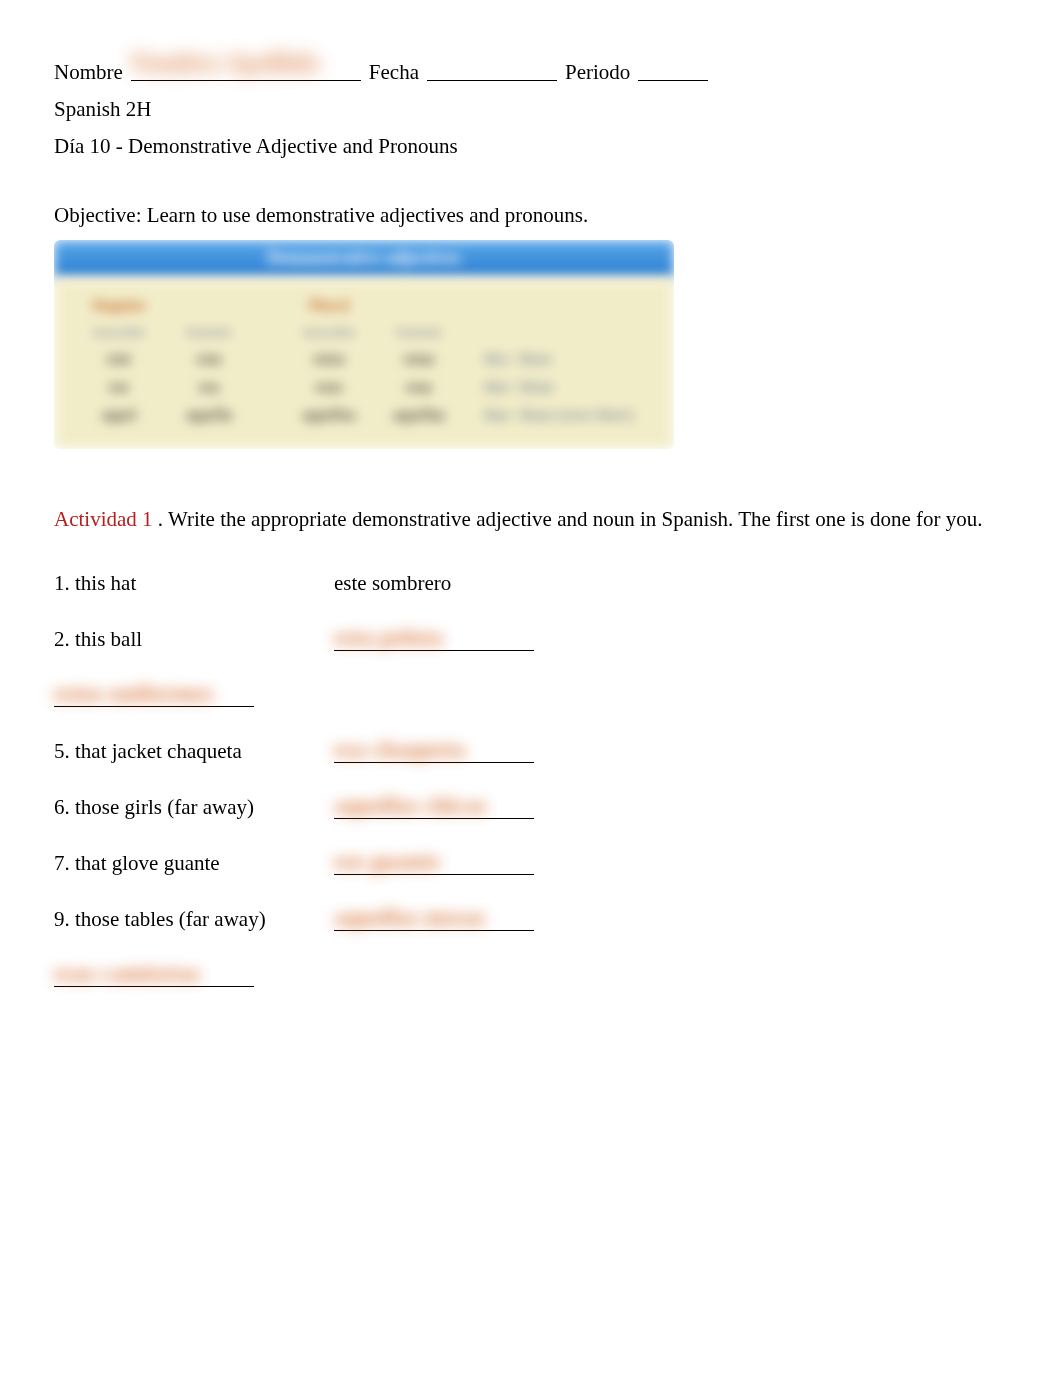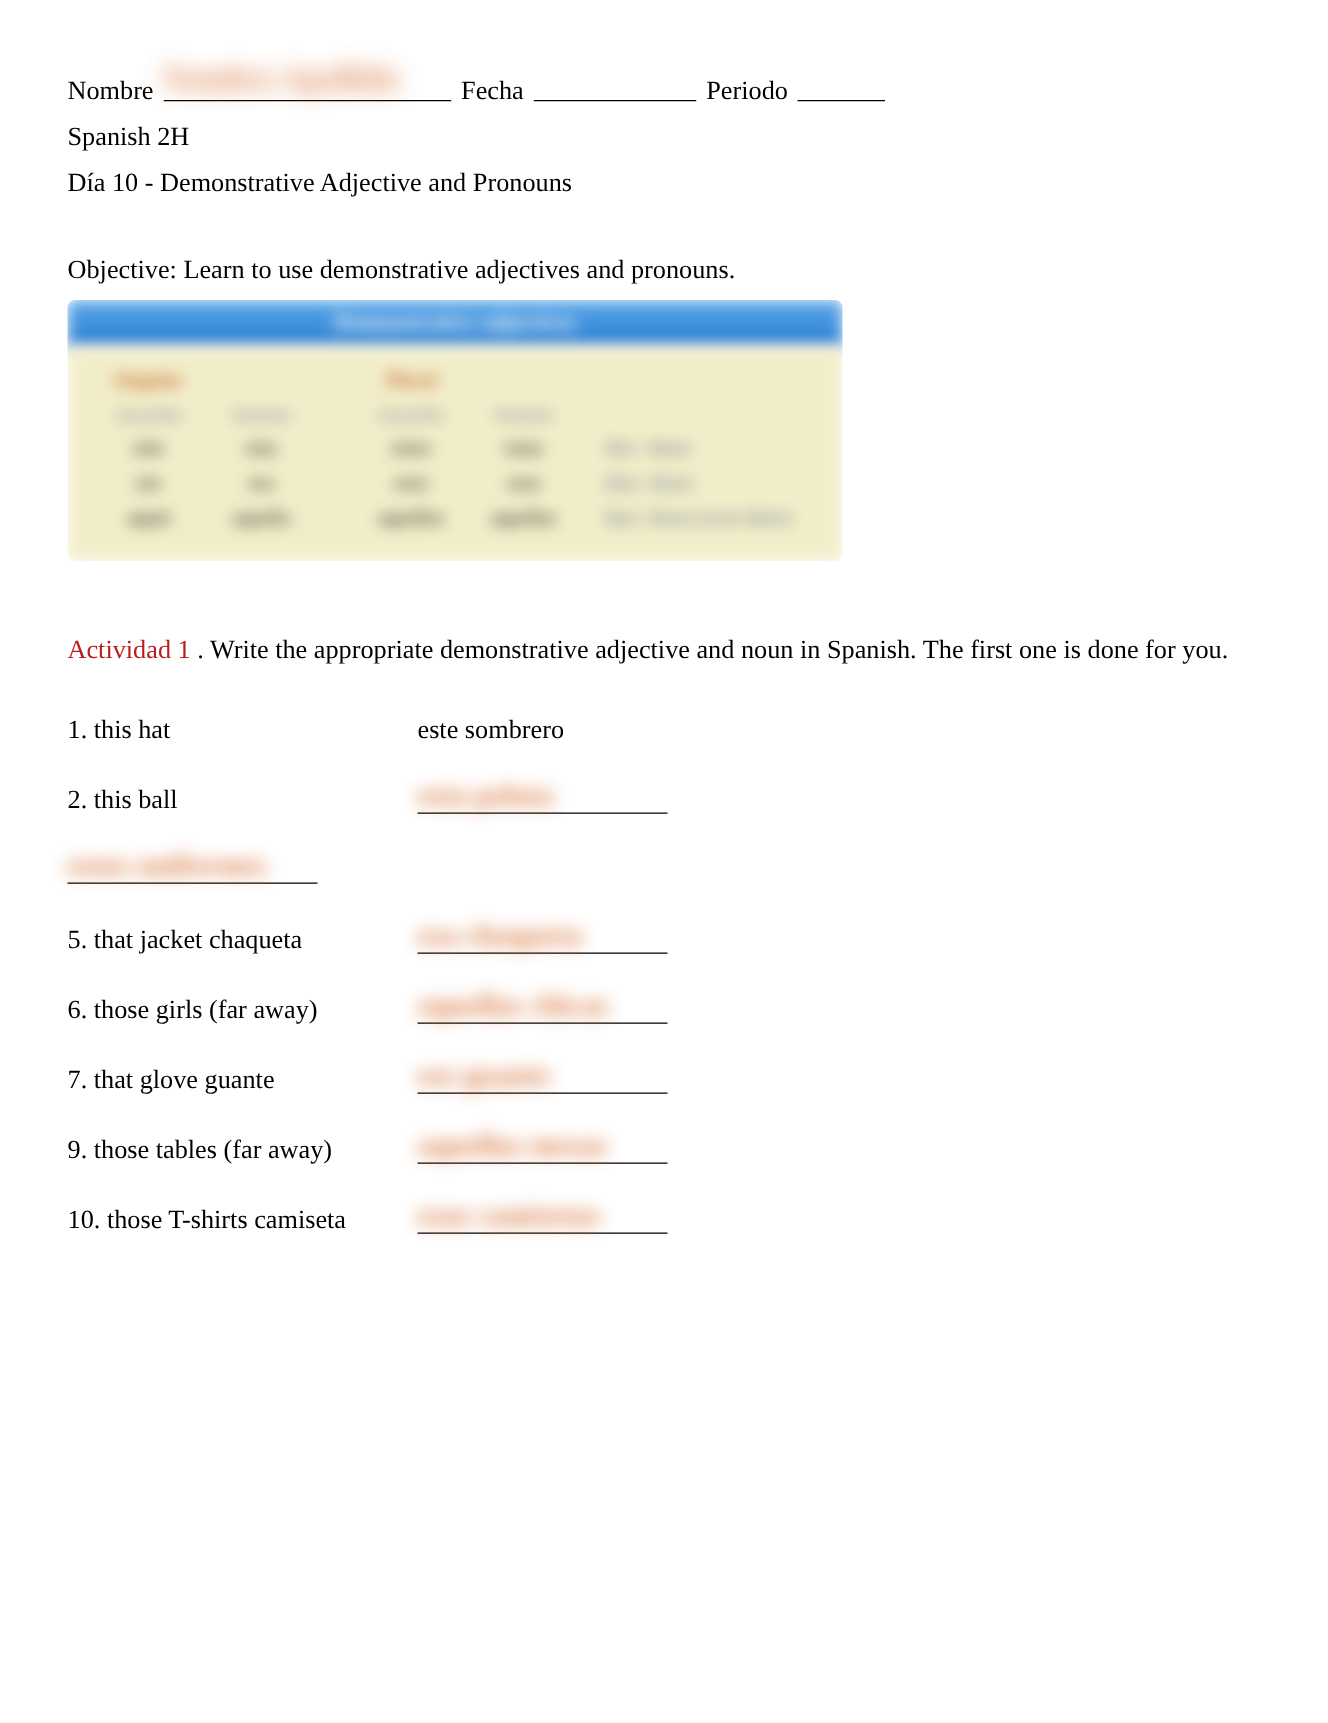--- a/index.html
+++ b/index.html
@@ -249,19 +249,18 @@
       </div>
     </div>
     <div class="activity-row">
       <div class="prompt-col">9. those tables (far away)</div>
       <div class="answer-col">
         <div class="answer-line"></div>
         <div class="answer-blur">aquellas mesas</div>
       </div>
     </div>
     <div class="activity-row">
-      <div class="prompt-col">10. those T-shirts camiseta</div>
       <div class="answer-col">
         <div class="answer-line"></div>
         <div class="answer-blur">esas camisetas</div>
       </div>
     </div>
   </div>
 
 </body></html>

